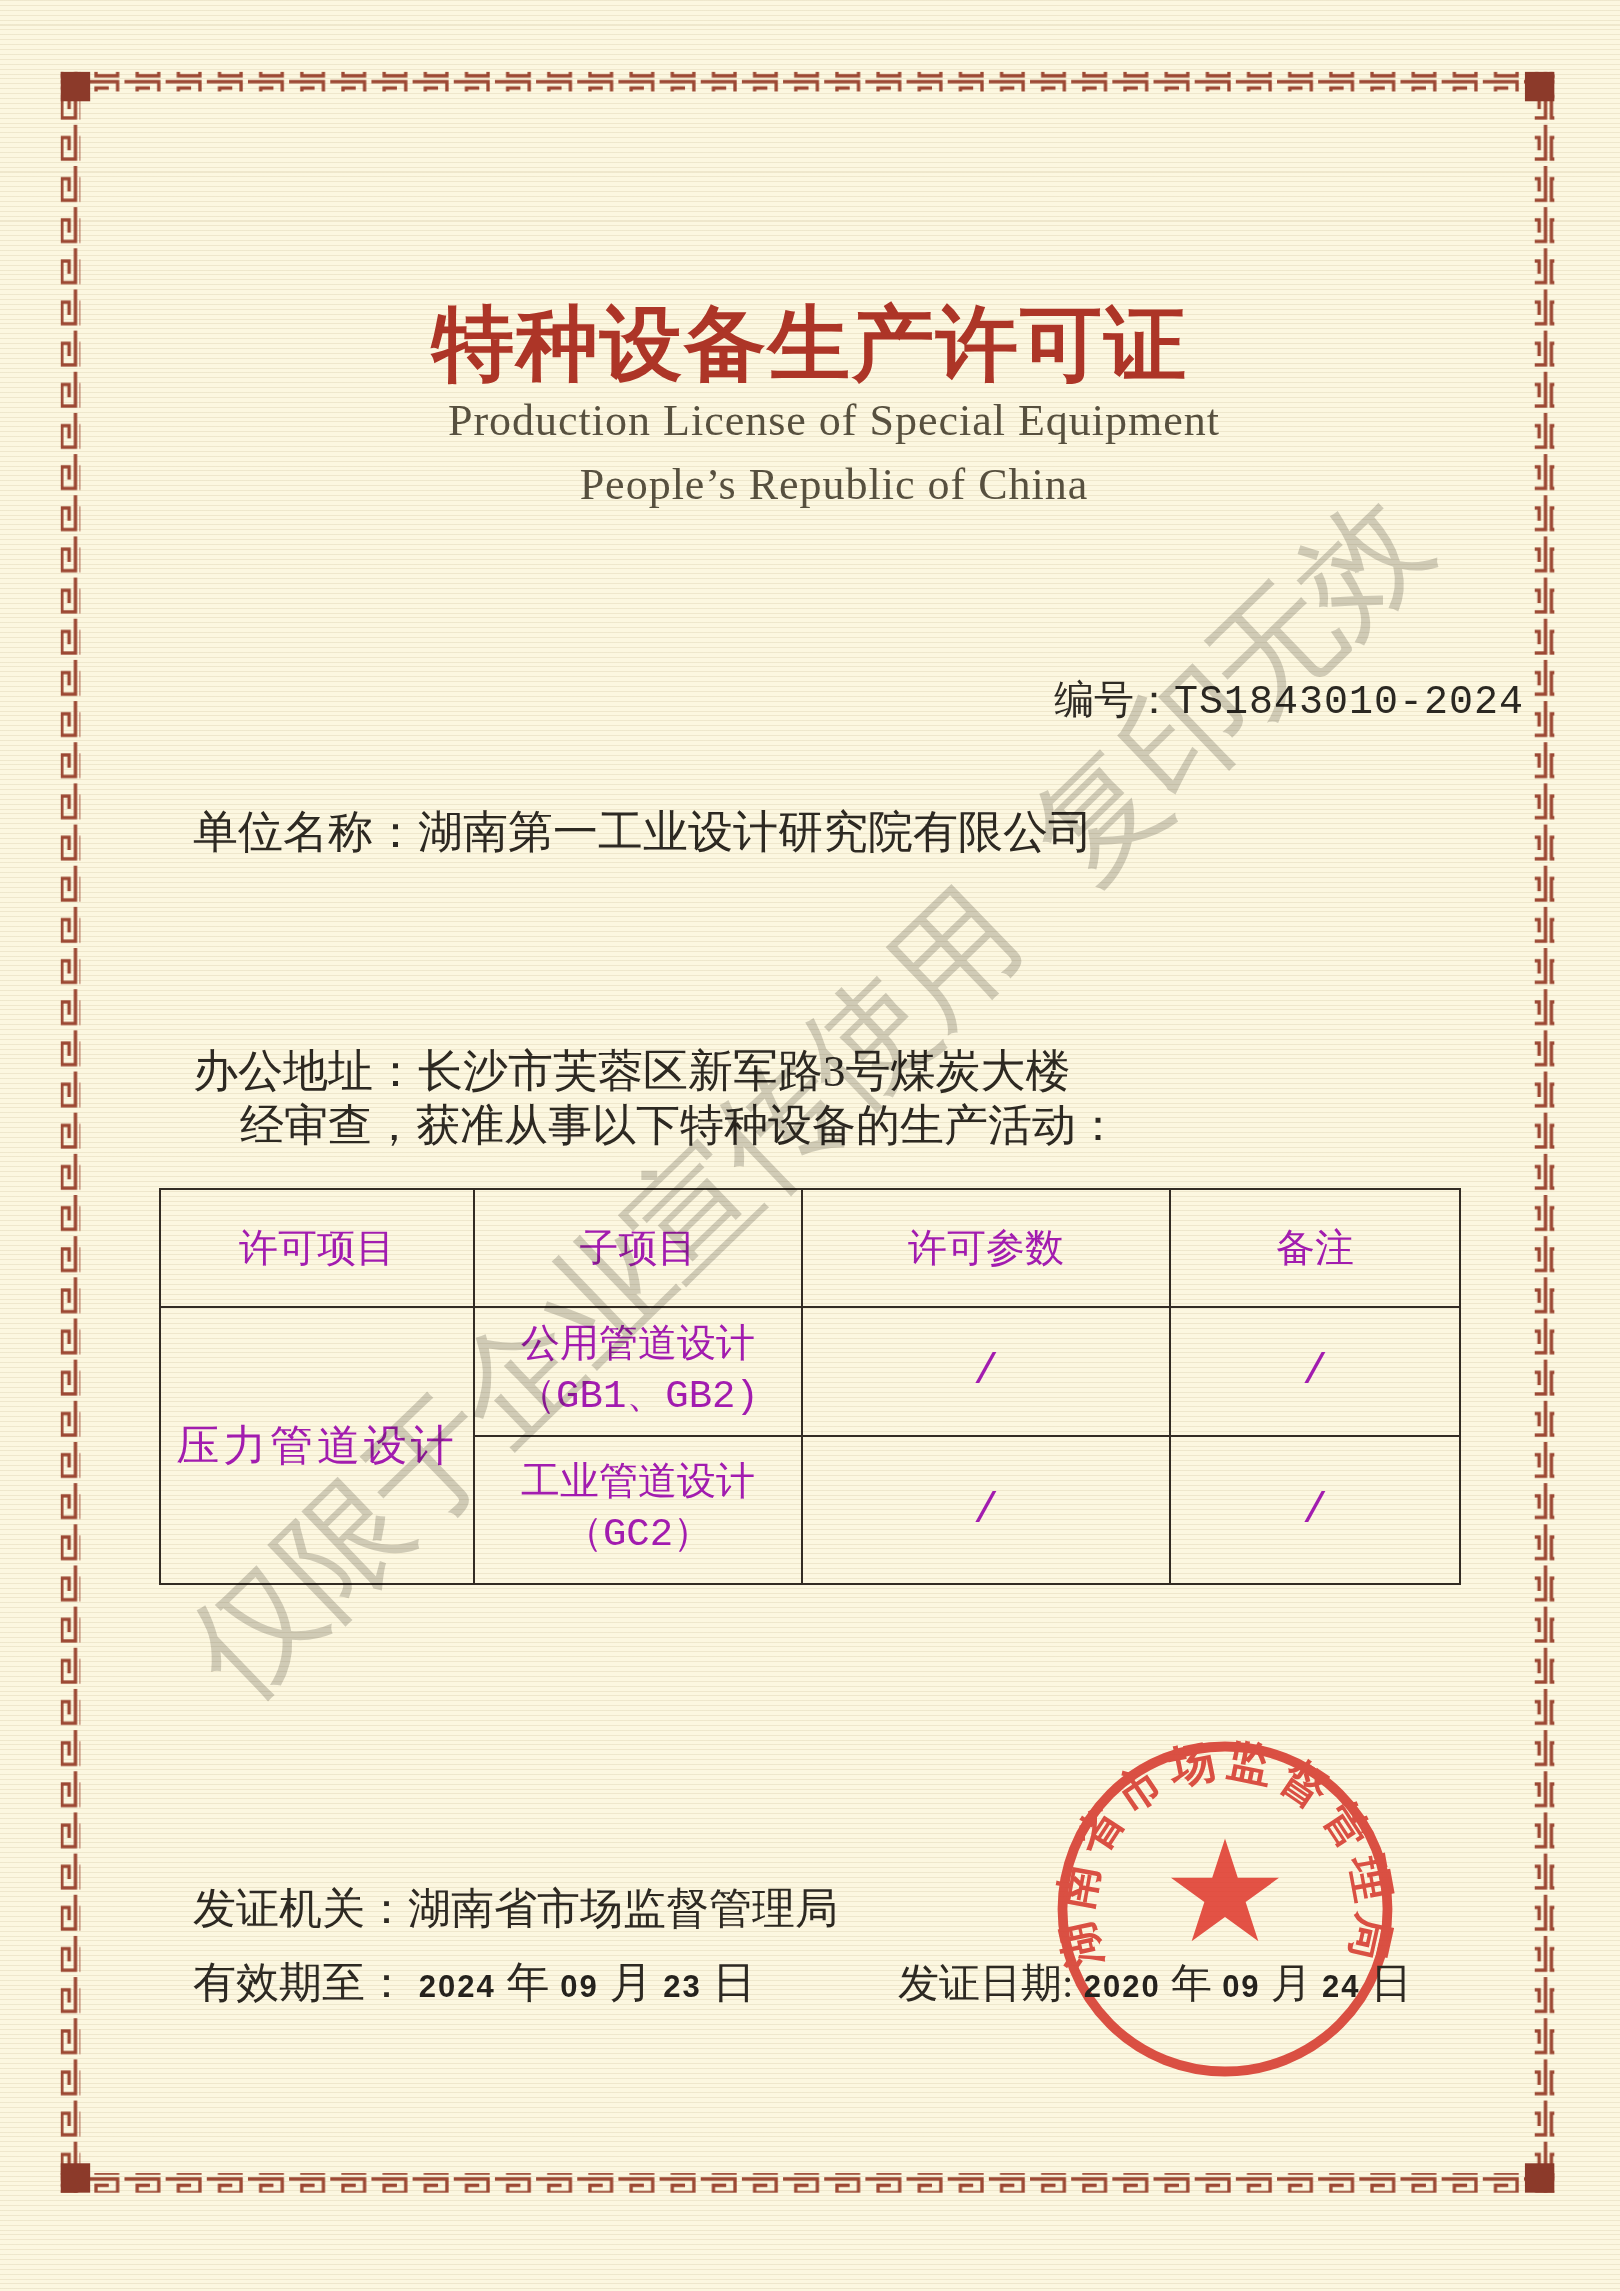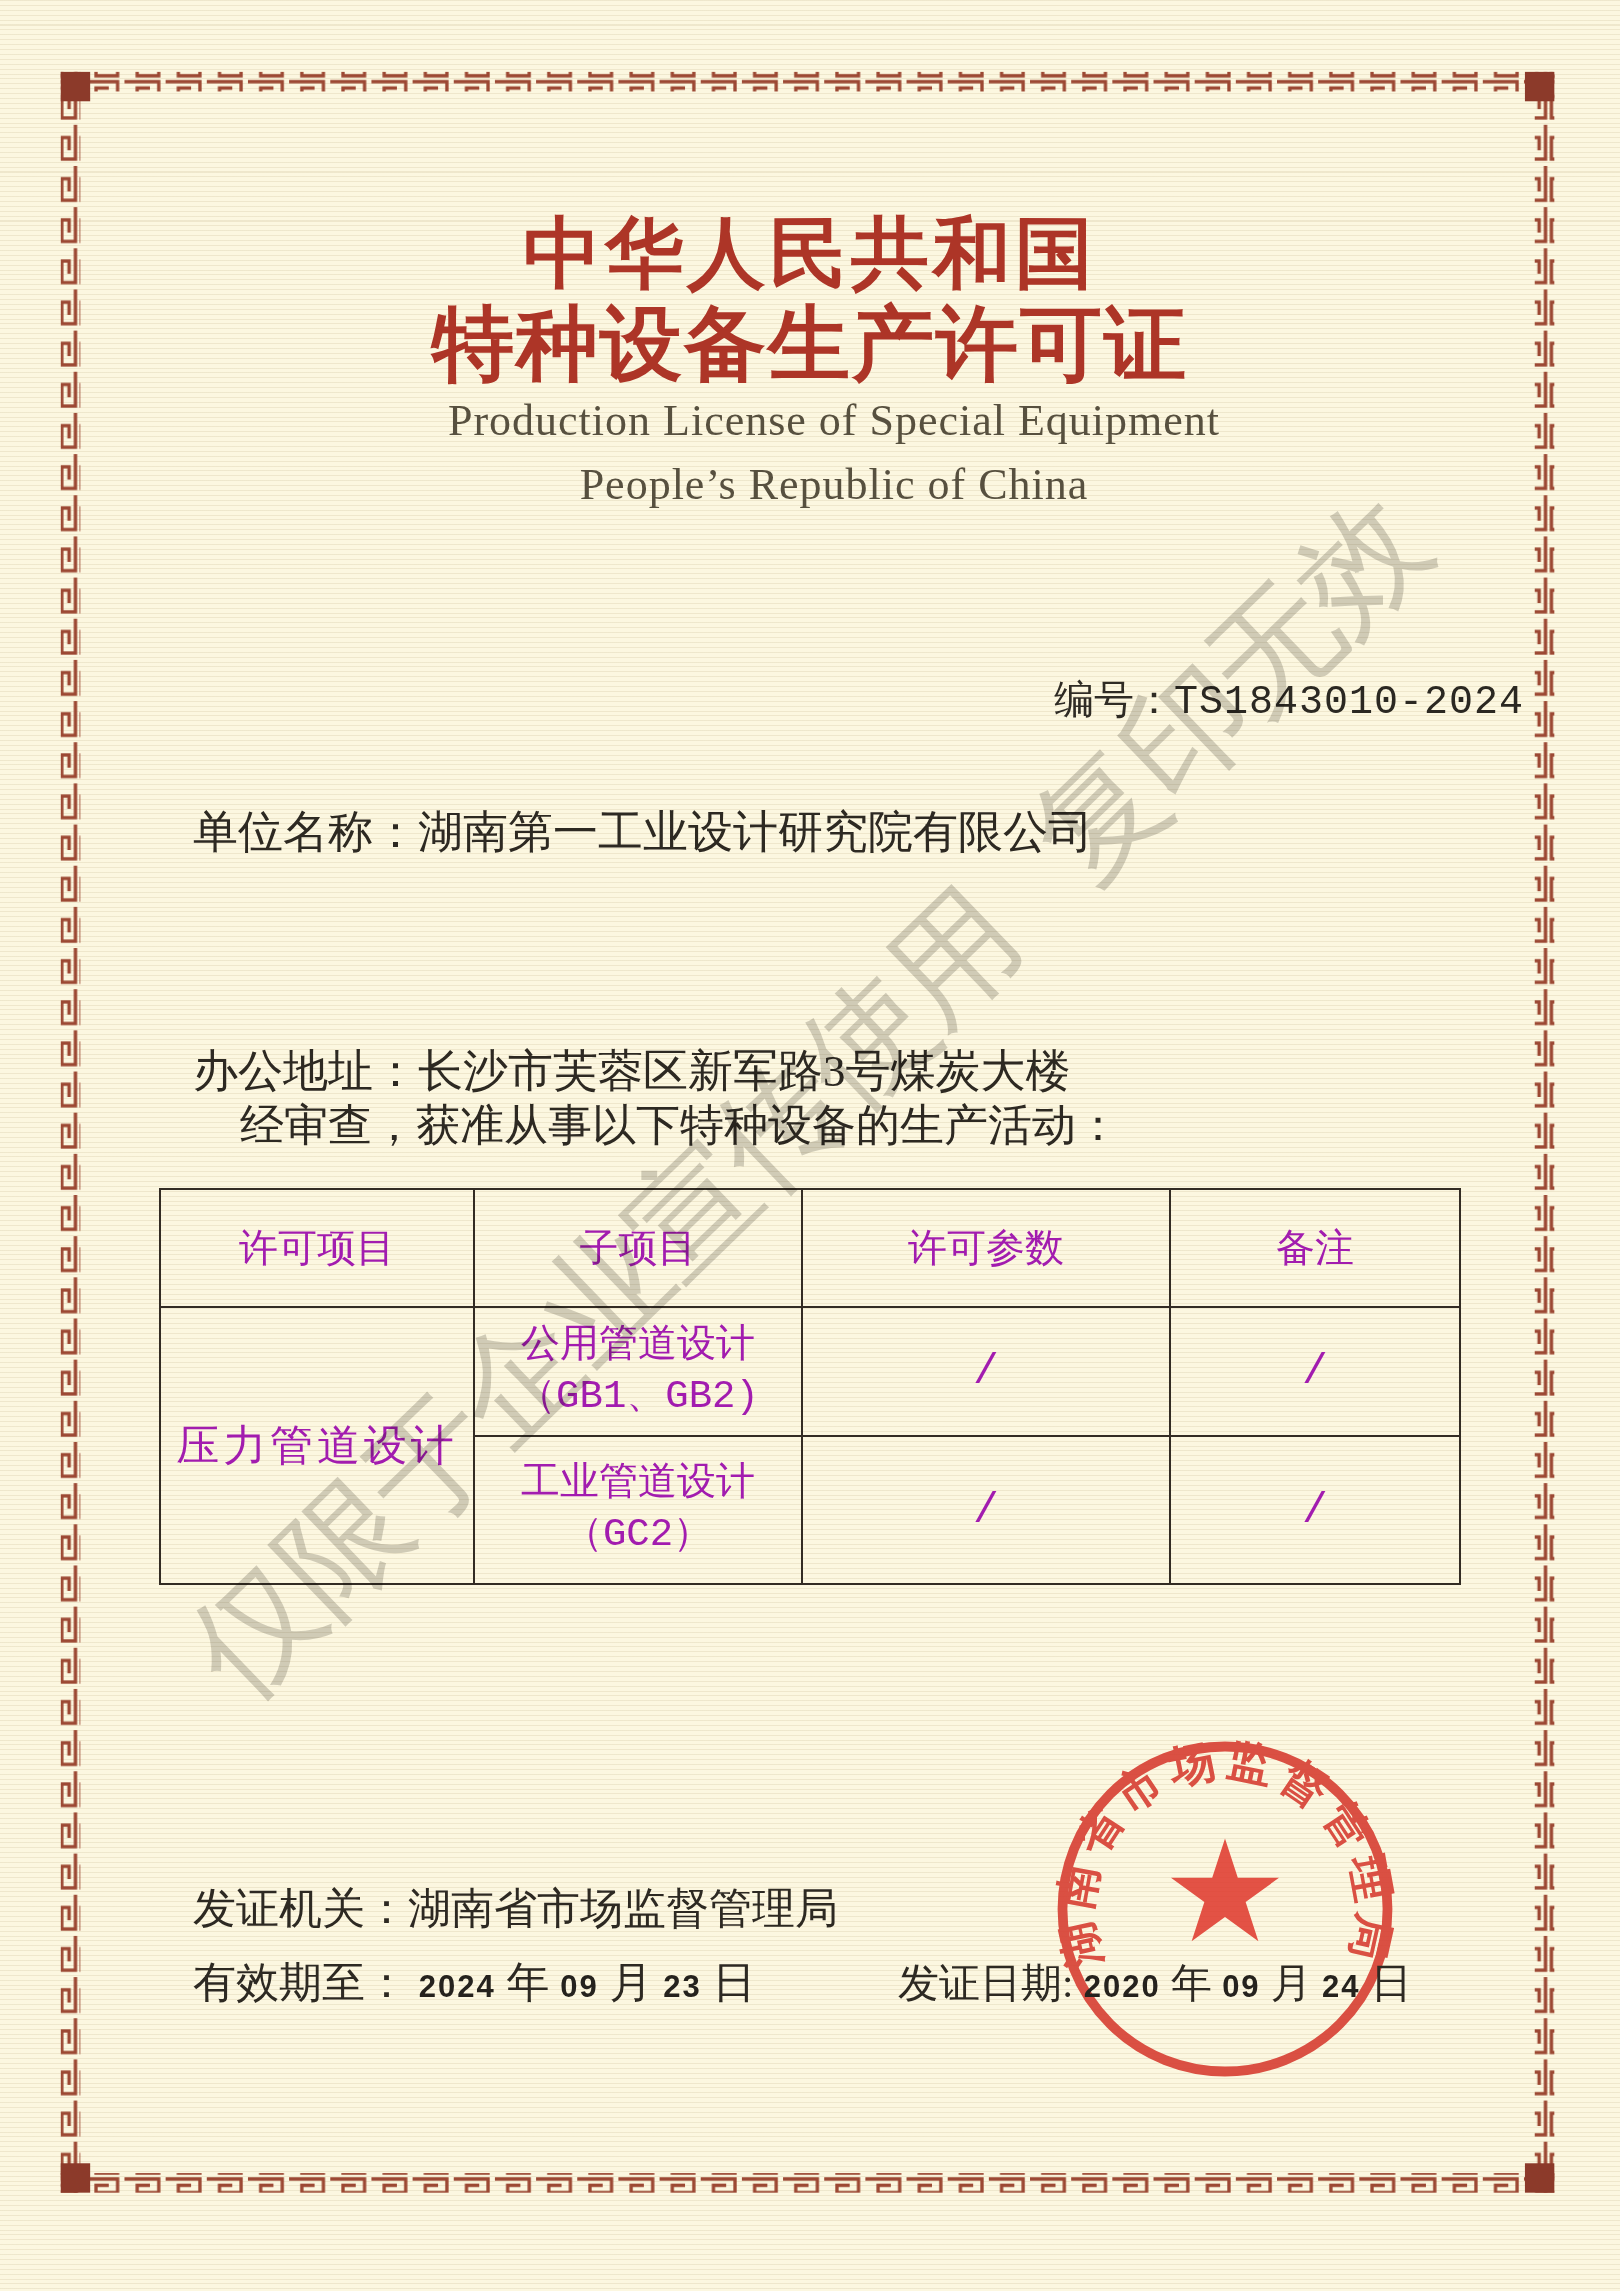--- a/index.html
+++ b/index.html
@@ -106,21 +106,20 @@
       <polygon points="0,-58 13.1,-18 55.2,-17.9 21.1,6.9 34.1,46.9 0,22.2 -34.1,46.9 -21.1,6.9 -55.2,-17.9 -13.1,-18" fill="#e03c30"></polygon>
     </g>
     <defs>
       <path id="sealArc" d="M -117.8 68 A 136 136 0 1 1 117.8 68" fill="none"></path>
     </defs>
     <text font-family="Liberation Sans, sans-serif" font-weight="bold" font-size="46" fill="#d63a2e" letter-spacing="8">
       <textPath href="#sealArc" xlink:href="#sealArc" startOffset="50%" text-anchor="middle">湖南省市场监督管理局</textPath>
     </text>
   </svg>
 
-  <div class="abs centered title-zh title1">中华人民共和国</div>
   <div class="abs centered title-zh title2">特种设备生产许可证</div>
   <div class="abs centered title-en eng1">Production License of Special Equipment</div>
   <div class="abs centered title-en eng2">People’s Republic of China</div>
 
   <div class="abs license-no">
     <span>编号：</span><span class="mono">TS1843010-2024</span>
   </div>
 
   <div class="abs info-line" style="top:802px">
     <span>单位名称：</span><span>湖南第一工业设计研究院有限公司</span>

